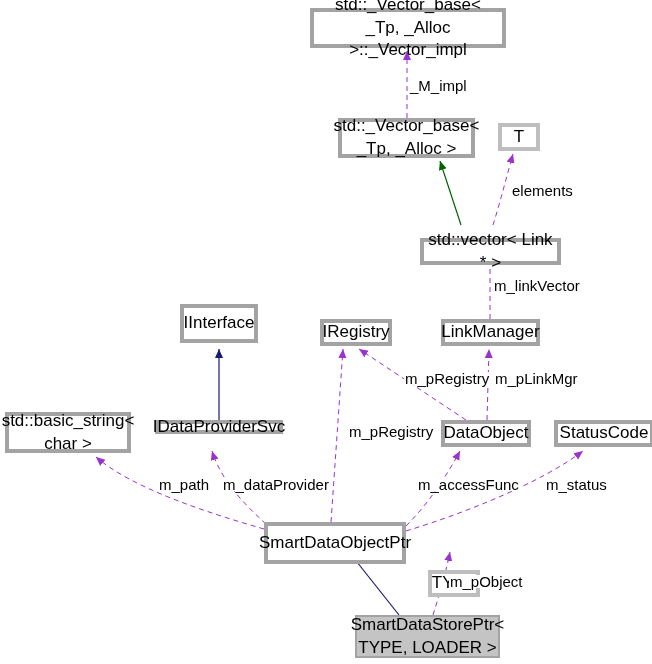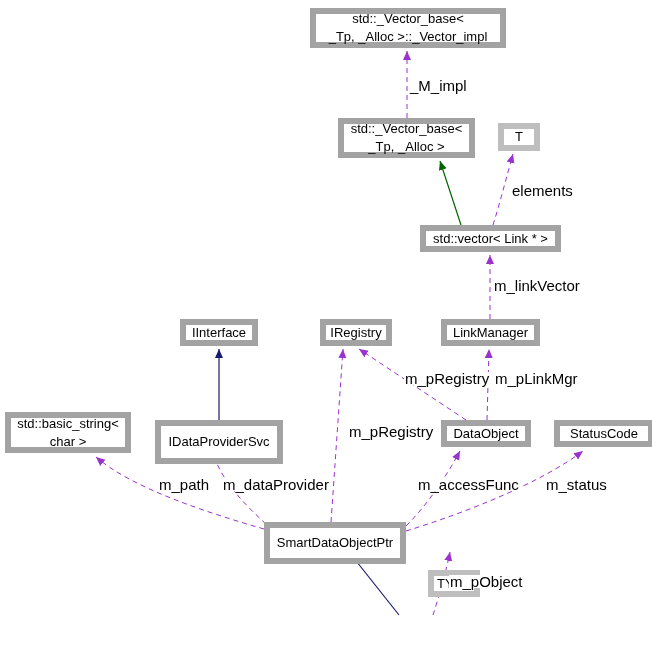--- a/index.html
+++ b/index.html
@@ -35,26 +35,26 @@
   }
   .edge-template {
     fill: none;
     stroke: #006400;
     stroke-width: 1.2;
   }
   .node {
     position: absolute;
     box-sizing: border-box;
     background: #ffffff;
-    border: 6px solid #a3a3a3;
+    border: 4px solid #a3a3a3;
     display: flex;
     align-items: center;
     justify-content: center;
     text-align: center;
-    font-size: 13px;
+    font-size: 17px;
     line-height: 1.35;
     color: #000000;
   }
   .node span {
     white-space: pre-line;
   }
   .node.tpl {
     border-color: #bebebe;
   }
   .node.focus {
@@ -112,61 +112,65 @@
 
   <div class="node" style="left:338px; top:118px; width:137px; height:40px;">
     <span>std::_Vector_base&lt;
 _Tp, _Alloc &gt;</span>
   </div>
 
   <div class="node tpl" style="left:498px; top:123px; width:42px; height:28px;">
     <span>T</span>
   </div>
 
-  <div class="node" style="left:420px; top:225px; width:141px; height:27px;">
+  <div class="node" style="left:420px; top:238px; width:141px; height:27px;">
     <span>std::vector&lt; Link * &gt;</span>
   </div>
 
-  <div class="node" style="left:180px; top:319px; width:78px; height:27px;">
+  <div class="node" style="left:180px; top:304px; width:78px; height:39px;">
     <span>IInterface</span>
   </div>
 
   <div class="node" style="left:320px; top:319px; width:72px; height:27px;">
     <span>IRegistry</span>
   </div>
 
   <div class="node" style="left:441px; top:319px; width:99px; height:27px;">
     <span>LinkManager</span>
   </div>
 
   <div class="node" style="left:5px; top:412px; width:126px; height:41px;">
     <span>std::basic_string&lt;
 char &gt;</span>
   </div>
 
-  <div class="node" style="left:155px; top:420px; width:128px; height:44px;">
+  <div class="node" style="left:155px; top:420px; width:128px; height:14px;">
     <span>IDataProviderSvc</span>
   </div>
 
   <div class="node" style="left:441px; top:420px; width:90px; height:27px;">
     <span>DataObject</span>
   </div>
 
   <div class="node" style="left:554px; top:420px; width:100px; height:27px;">
     <span>StatusCode</span>
   </div>
 
   <div class="node" style="left:264px; top:522px; width:142px; height:42px;">
     <span>SmartDataObjectPtr</span>
   </div>
 
   <div class="node tpl" style="left:428px; top:522px; width:52px; height:27px;margin-top:48px;">
     <span>TYPE</span>
   </div>
 
+  <div class="node focus" style="left:355px; top:615px; width:145px; height:43px;">
+    <span>SmartDataStorePtr&lt;
+TYPE, LOADER &gt;</span>
+  </div>
 
   <div class="edge-label" style="left:409px; top:79px;">_M_impl</div>
 
   <div class="edge-label" style="left:511px; top:184px;">elements</div>
 
   <div class="edge-label" style="left:493px; top:279px;">m_linkVector</div>
 
   <div class="edge-label" style="left:404px; top:372px;">m_pRegistry</div>
 
   <div class="edge-label" style="left:494px; top:372px;">m_pLinkMgr</div>

